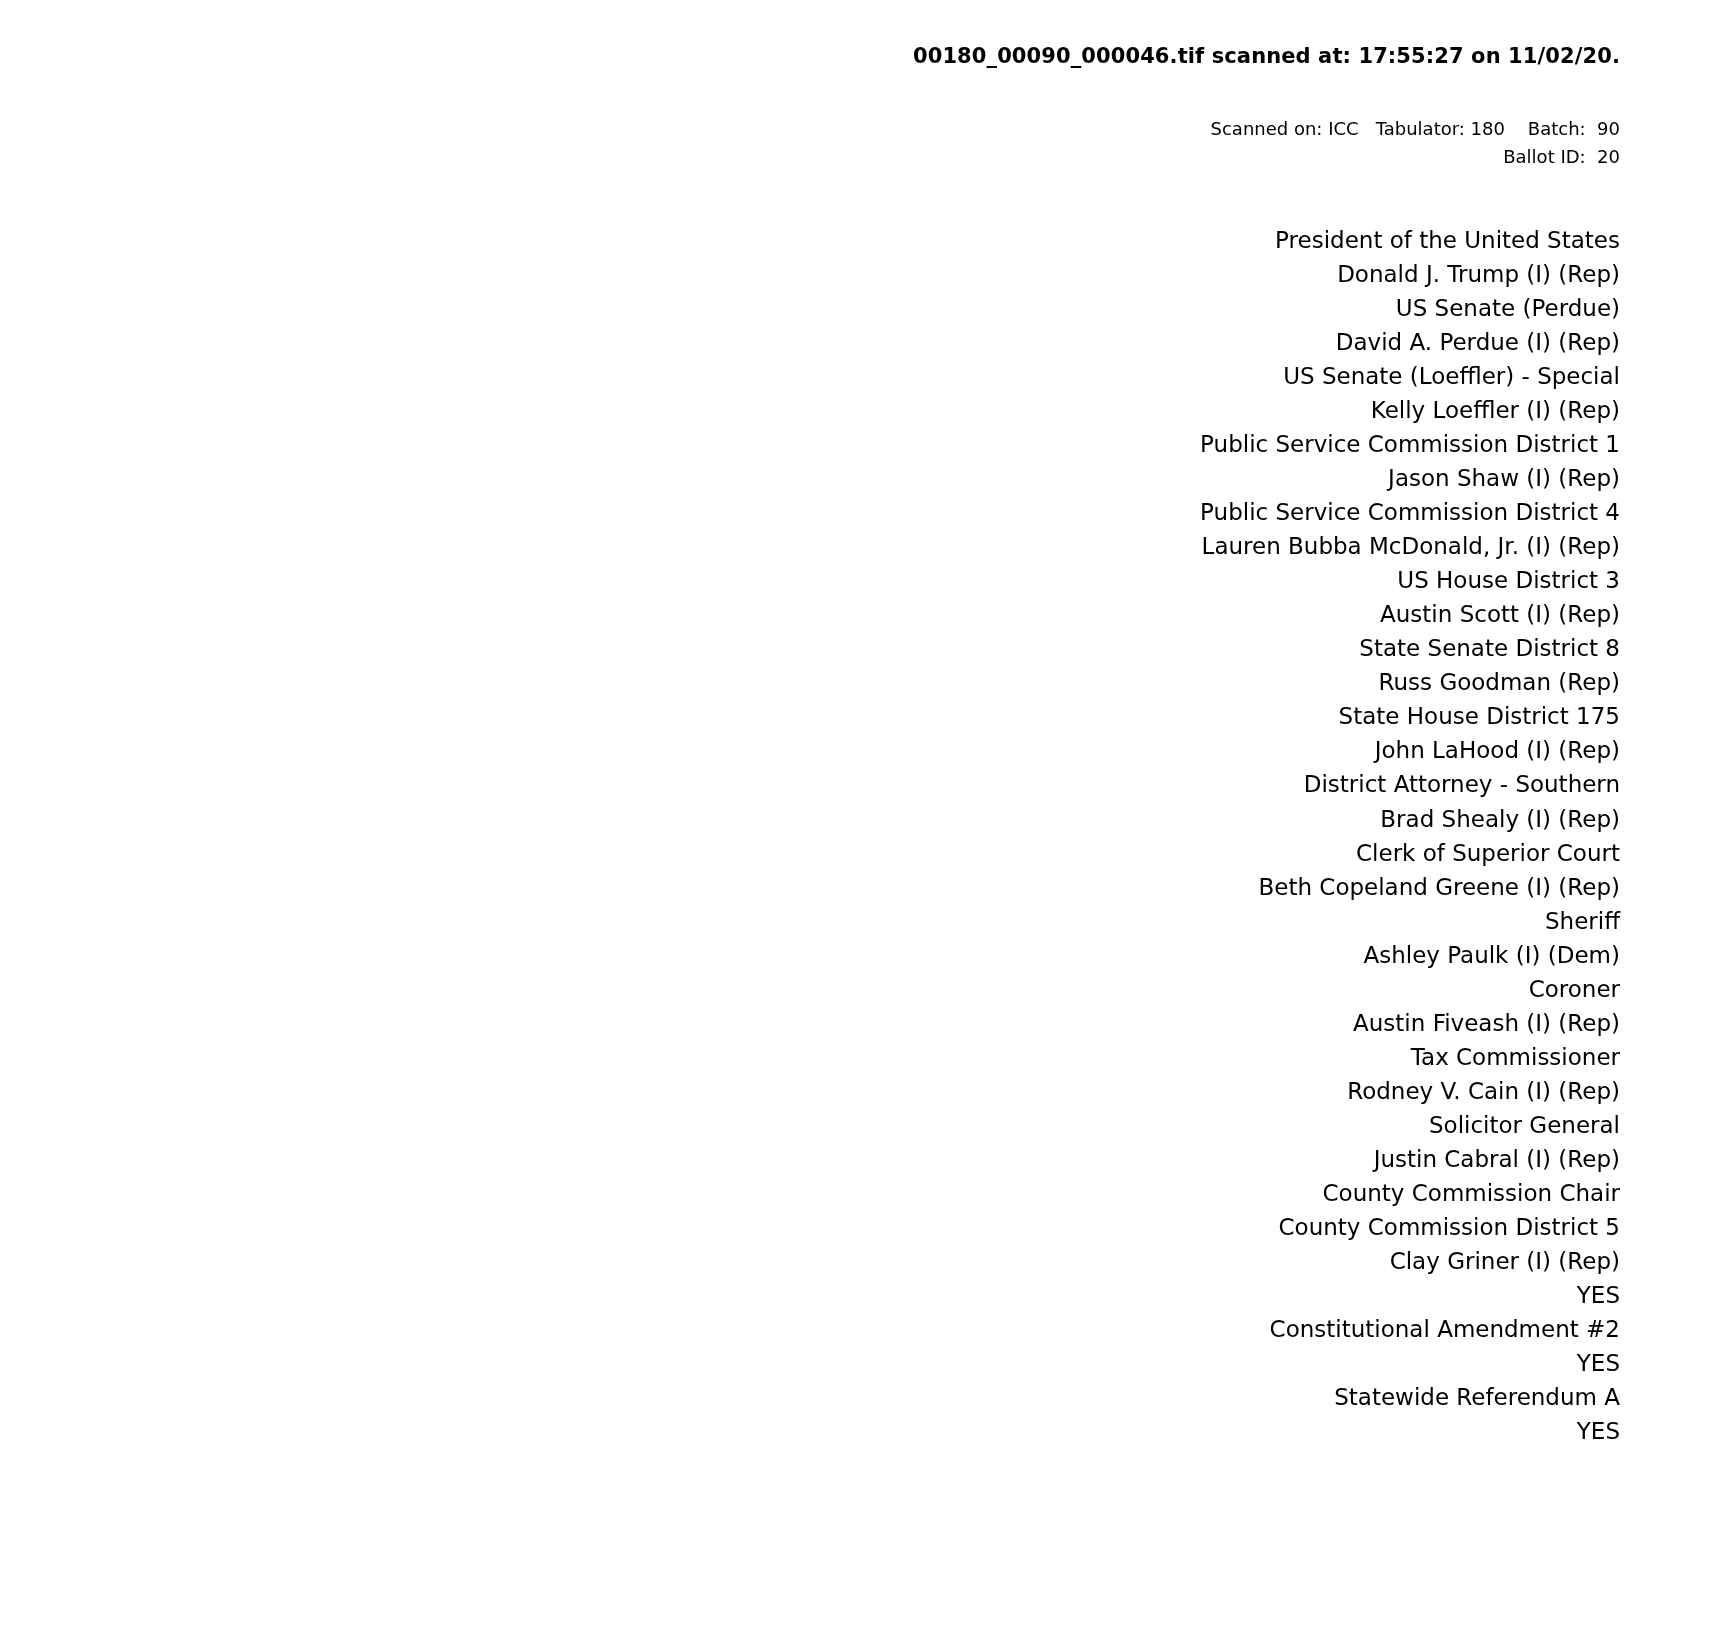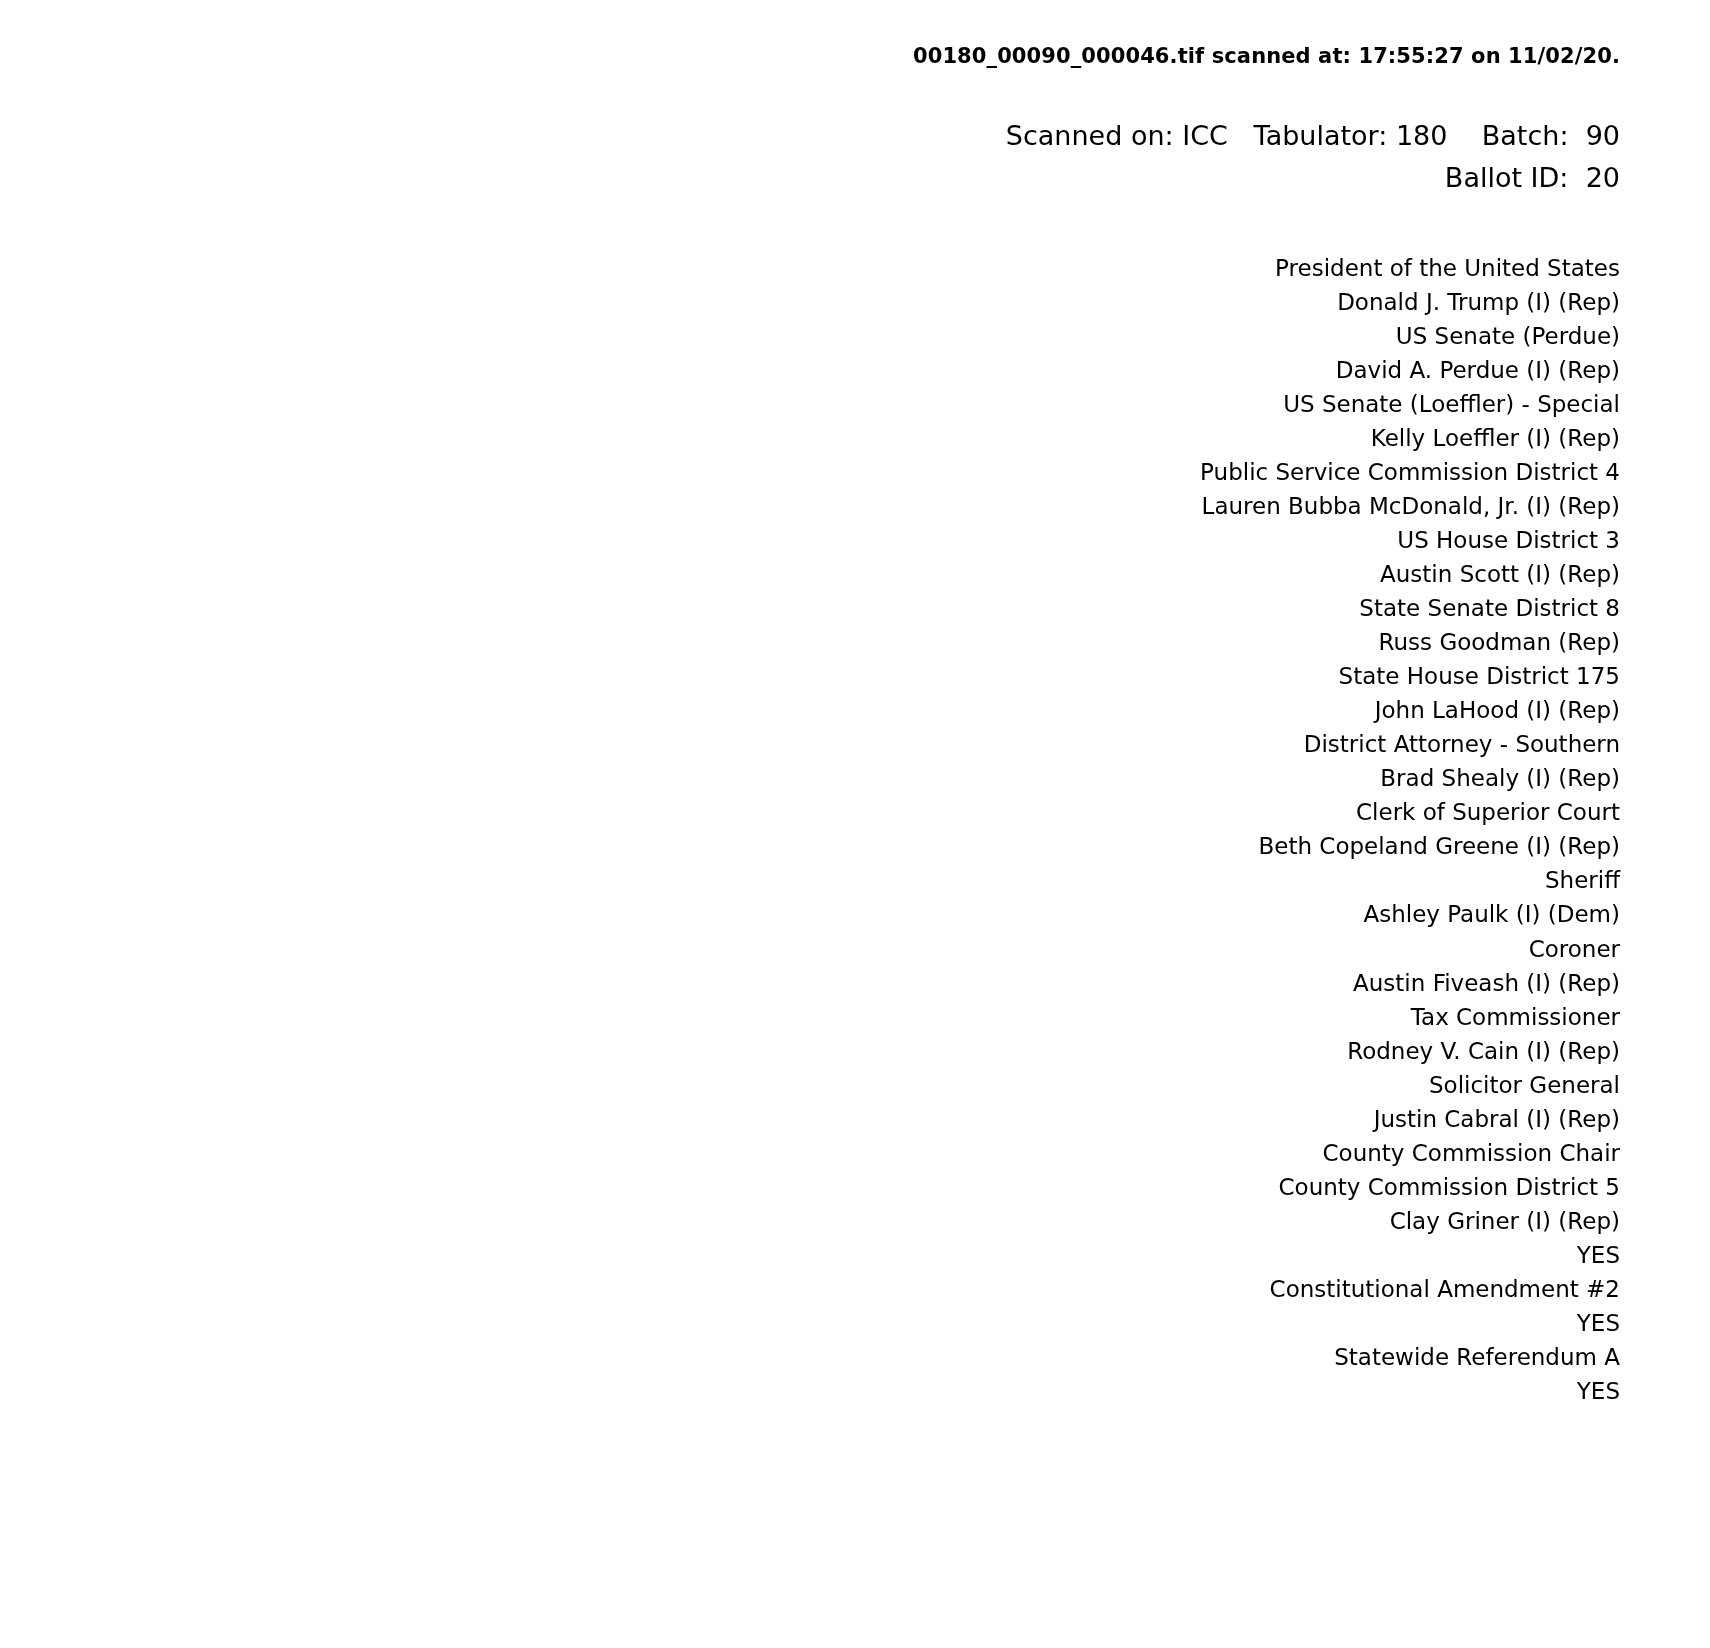--- a/index.html
+++ b/index.html
@@ -20,21 +20,21 @@
     text-align: right;
   }
   .scan-header {
     font-size: 21px;
     font-weight: bold;
     letter-spacing: 0.1px;
     margin: 0 0 46px 0;
     line-height: 1.2;
   }
   .meta-block {
-    font-size: 27px;
+    font-size: 18px;
     line-height: 1.55;
     margin-bottom: 52px;
   }
   .meta-line {
     white-space: pre;
   }
   .contest-list {
     font-size: 23px;
     line-height: 1.48;
   }
@@ -72,20 +72,24 @@
     <div class="contest">
       <div class="contest-title">US Senate (Perdue)</div>
       <div class="contest-selection">David A. Perdue (I) (Rep)</div>
     </div>
 
     <div class="contest">
       <div class="contest-title">US Senate (Loeffler) - Special</div>
       <div class="contest-selection">Kelly Loeffler (I) (Rep)</div>
     </div>
 
+    <div class="contest">
+      <div class="contest-title">Public Service Commission District 1</div>
+      <div class="contest-selection">Jason Shaw (I) (Rep)</div>
+    </div>
 
     <div class="contest">
       <div class="contest-title">Public Service Commission District 4</div>
       <div class="contest-selection">Lauren Bubba McDonald, Jr. (I) (Rep)</div>
     </div>
 
     <div class="contest">
       <div class="contest-title">US House District 3</div>
       <div class="contest-selection">Austin Scott (I) (Rep)</div>
     </div>

